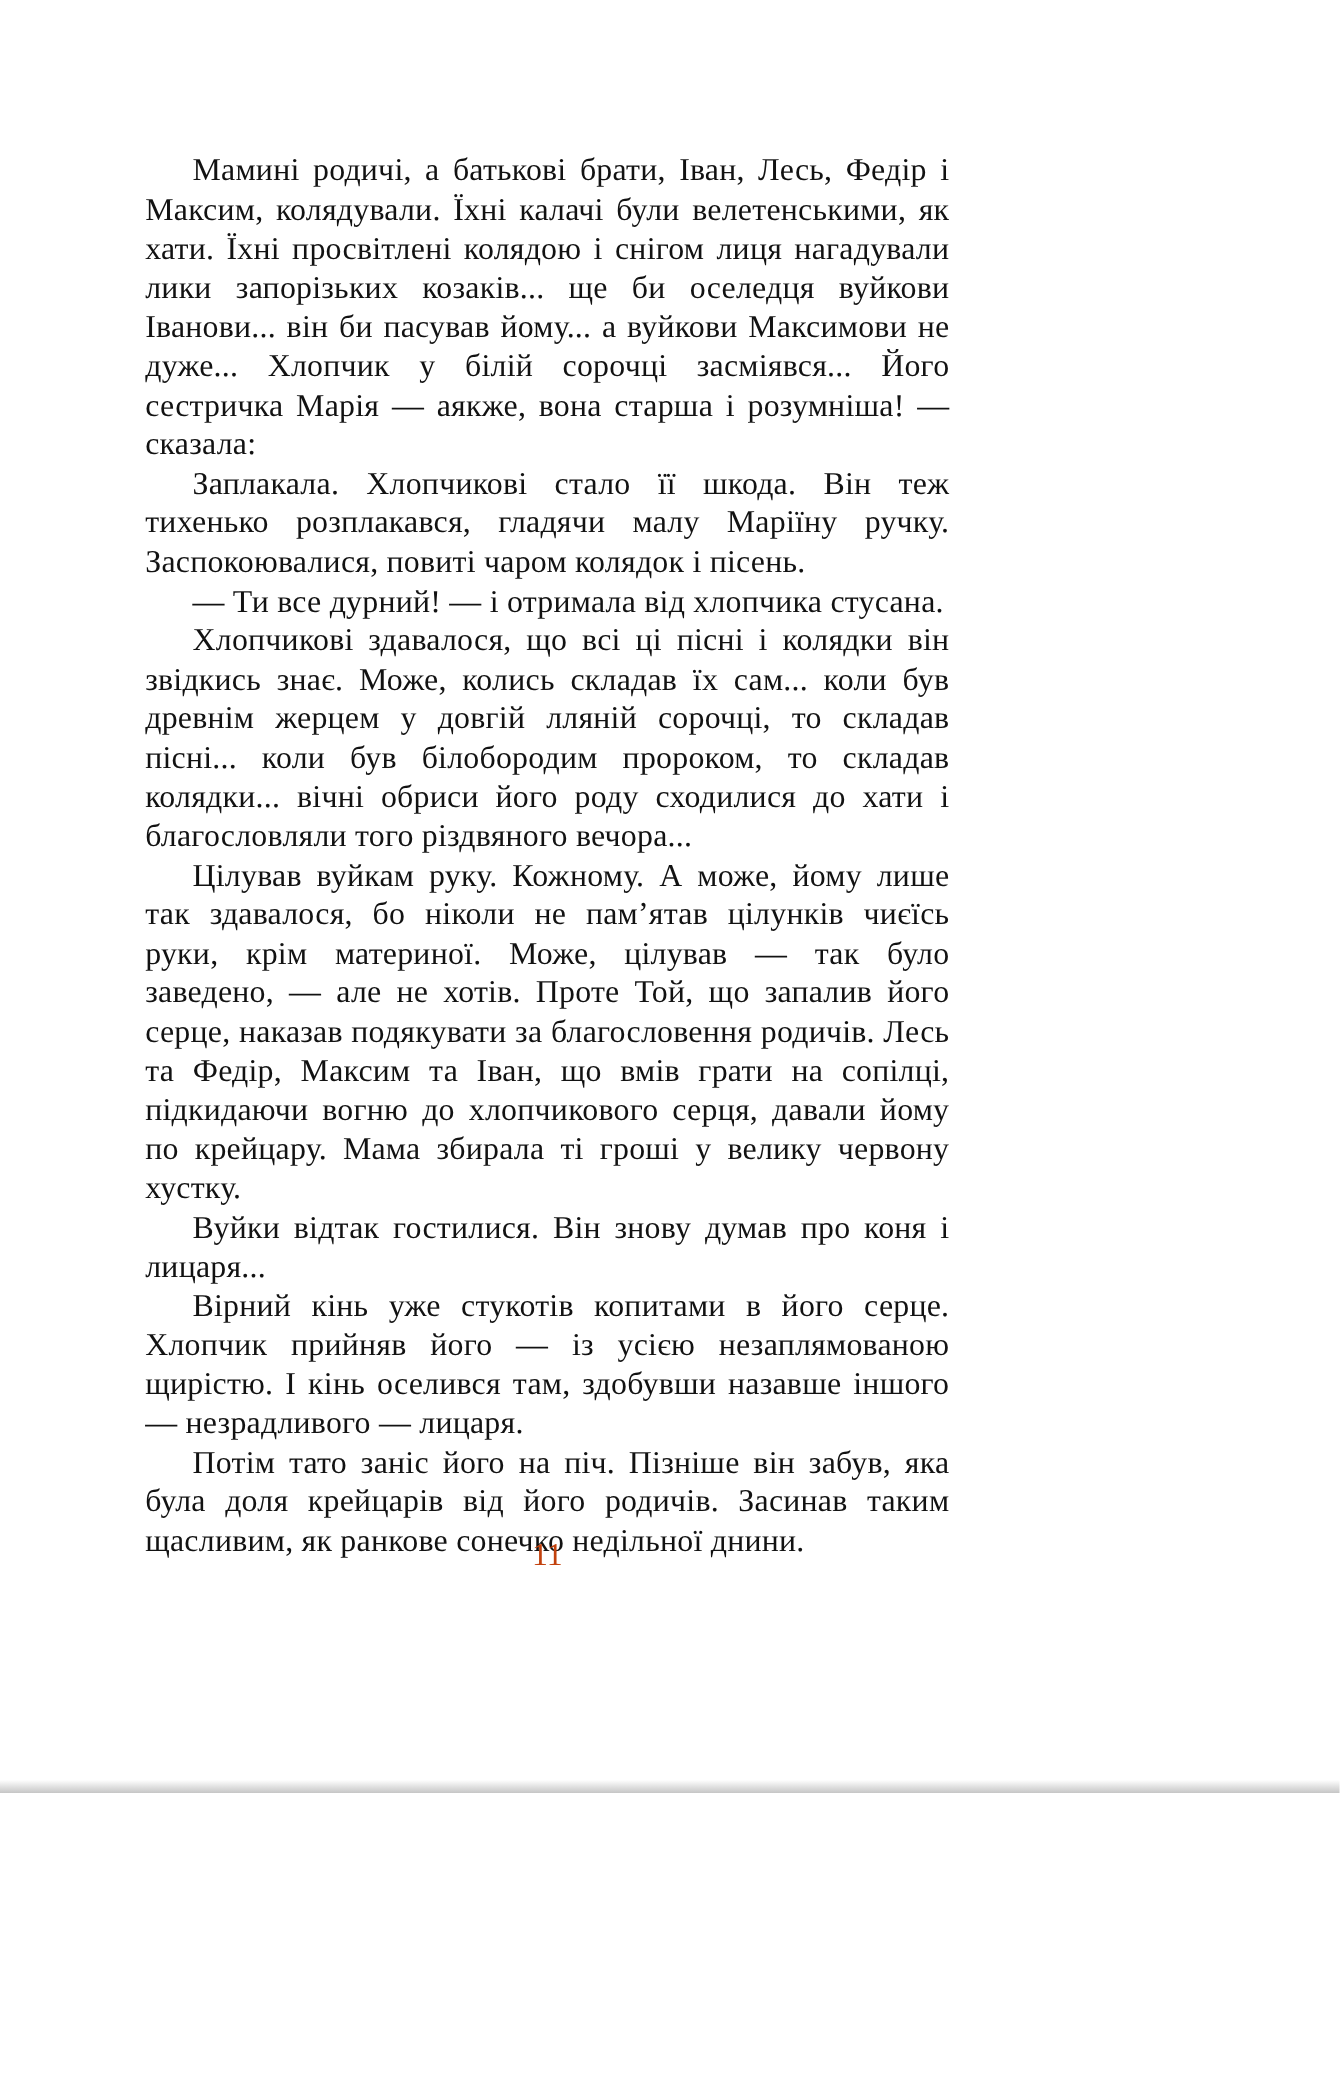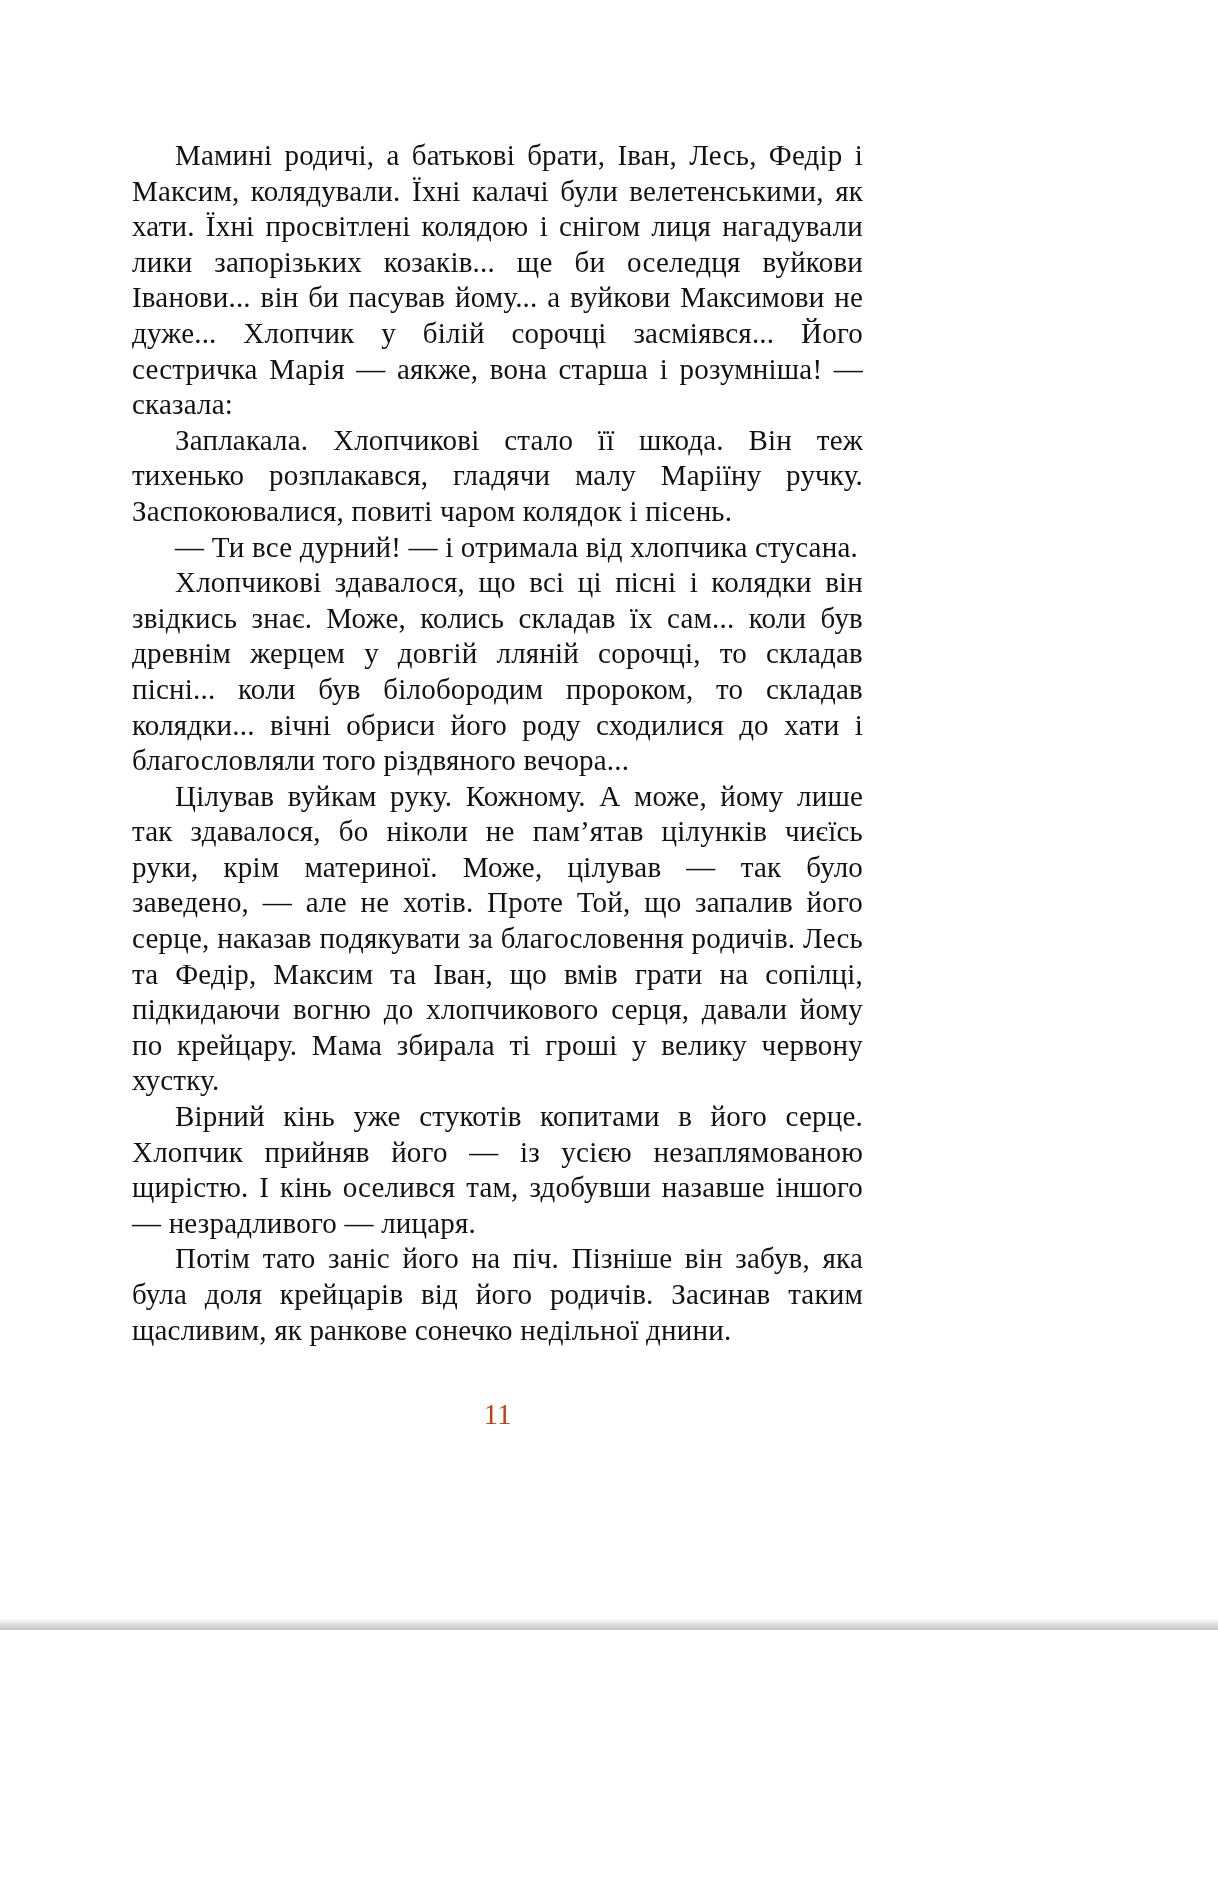--- a/index.html
+++ b/index.html
@@ -55,20 +55,21 @@
 <body>
 
 <div class="page">
 
   <div class="text-block">
     <p class="para">Мамині родичі, а батькові брати, Іван, Лесь, Федір і Максим, колядували. Їхні калачі були велетенськими, як хати. Їхні просвітлені колядою і снігом лиця нагадували лики запорізьких козаків... ще би оселедця вуйкови Іванови... він би пасував йому... а вуйкови Максимови не дуже... Хлопчик у білій сорочці засміявся... Його сестричка Марія — аякже, вона старша і розумніша! — сказала:</p>
     <p class="para">Заплакала. Хлопчикові стало її шкода. Він теж тихенько розплакався, гладячи малу Маріїну ручку. Заспокоювалися, повиті чаром колядок і пісень.</p>
     <p class="para">— Ти все дурний! — і отримала від хлопчика стусана.</p>
     <p class="para">Хлопчикові здавалося, що всі ці пісні і колядки він звідкись знає. Може, колись складав їх сам... коли був древнім жерцем у довгій лляній сорочці, то складав пісні... коли був білобородим пророком, то складав колядки... вічні обриси його роду сходилися до хати і благословляли того різдвяного вечора...</p>
     <p class="para">Цілував вуйкам руку. Кожному. А може, йому лише так здавалося, бо ніколи не пам’ятав цілунків чиєїсь руки, крім материної. Може, цілував — так було заведено, — але не хотів. Проте Той, що запалив його серце, наказав подякувати за благословення родичів. Лесь та Федір, Максим та Іван, що вмів грати на сопілці, підкидаючи вогню до хлопчикового серця, давали йому по крейцару. Мама збирала ті гроші у велику червону хустку.</p>
+    <p class="para">Вуйки відтак гостилися. Він знову думав про коня і лицаря...</p>
     <p class="para">Вірний кінь уже стукотів копитами в його серце. Хлопчик прийняв його — із усією незаплямованою щирістю. І кінь оселився там, здобувши назавше іншого — незрадливого — лицаря.</p>
     <p class="para">Потім тато заніс його на піч. Пізніше він забув, яка була доля крейцарів від його родичів. Засинав таким щасливим, як ранкове сонечко недільної днини.</p>
   </div>
 
   <div class="page-number">11</div>
 
   <div class="scan-edge"></div>
 
 </div>
 

